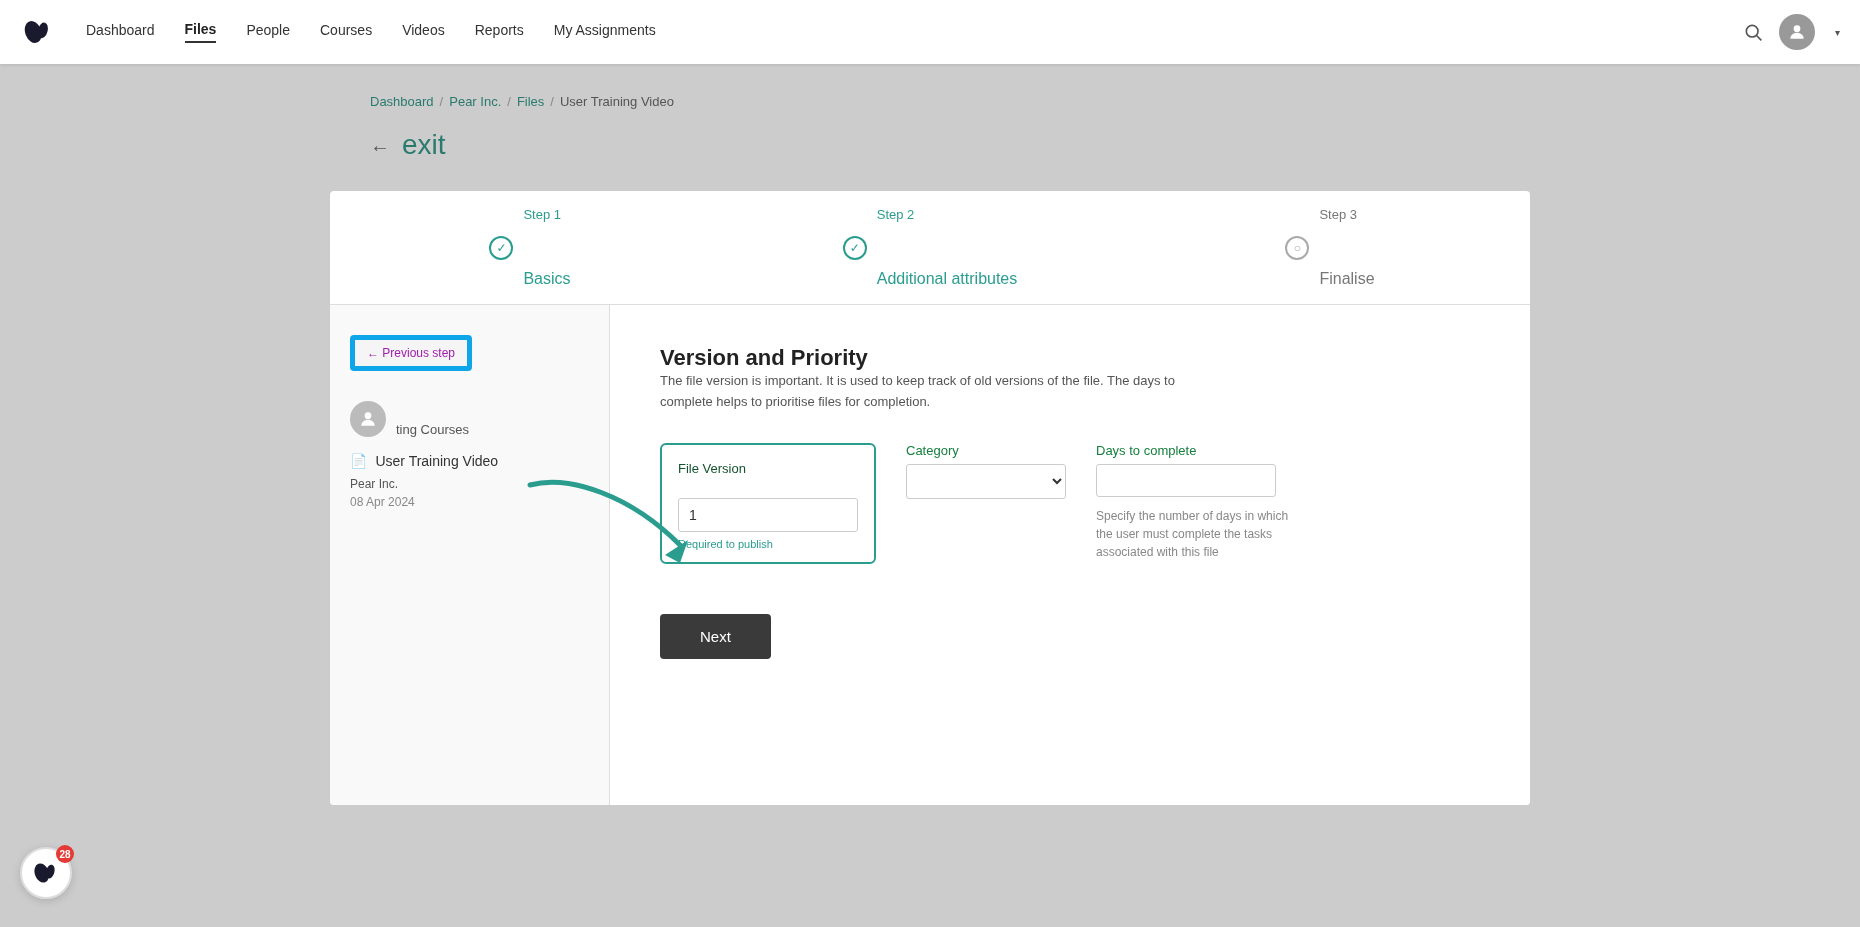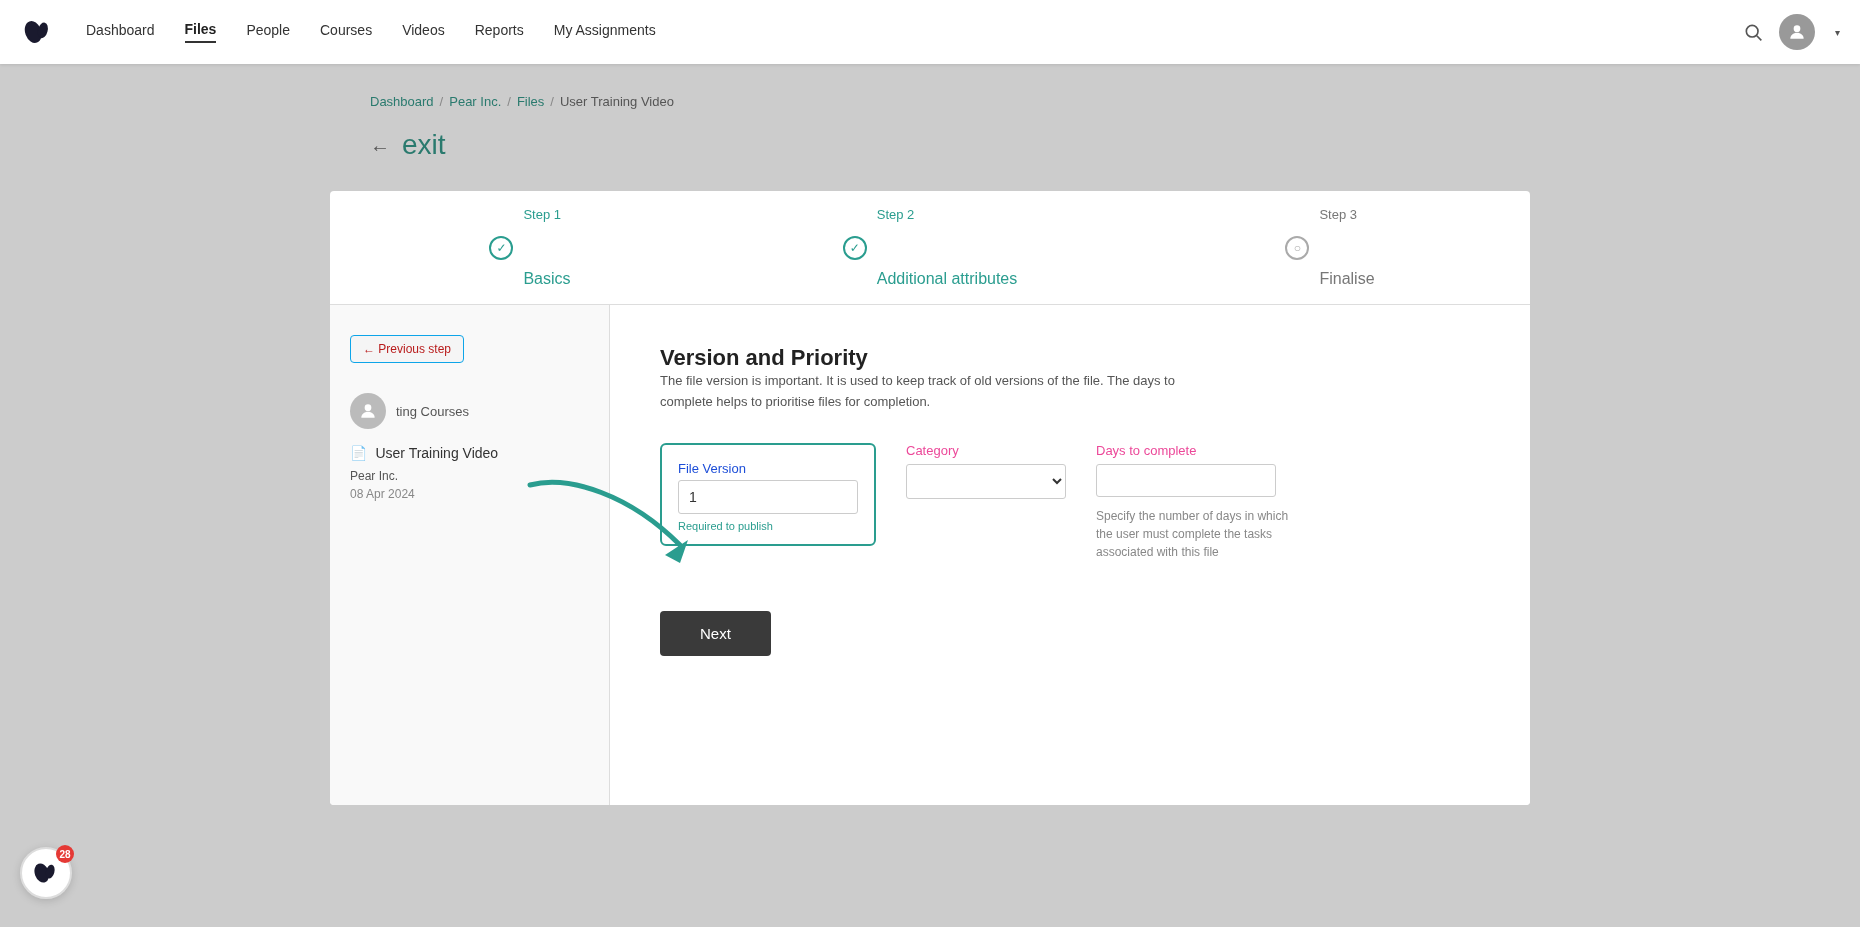--- a/index.html
+++ b/index.html
@@ -189,33 +189,33 @@
       width: 280px;
       border-right: 1px solid #ddd;
       padding: 30px 20px;
       background: #f9f9f9;
       position: relative;
     }
     .prev-step-btn {
       display: inline-flex;
       align-items: center;
       gap: 6px;
-      border: 1px solid #0ea5e9;
+      border: 5px solid #0ea5e9;
       background: #f5f5f5;
       border-radius: 4px;
       padding: 6px 12px;
       font-size: 12px;
-      color: #b91c1c;
+      color: #a21caf;
       cursor: pointer;
       margin-bottom: 30px;
     }
 
     .sidebar-user {
       display: flex;
-      align-items: center;
+      align-items: flex-end;
       gap: 10px;
       margin-bottom: 16px;
     }
     .sidebar-avatar {
       width: 36px;
       height: 36px;
       border-radius: 50%;
       background: #bbb;
       display: flex;
       align-items: center;
@@ -284,21 +284,21 @@
       margin-bottom: 30px;
     }
 
     .field-group {
       display: flex;
       flex-direction: column;
       gap: 6px;
     }
     .field-label {
       font-size: 13px;
-      color: #ec4899;
+      color: #15803d;
       font-weight: 500;
     }
     .field-sublabel {
       font-size: 12px;
       color: #888;
       margin-top: 4px;
       line-height: 1.5;
       max-width: 200px;
     }
 
@@ -306,22 +306,22 @@
     .file-version-highlighted {
       border: 2px solid #2a9d8f;
       border-radius: 6px;
       padding: 16px 16px 12px 16px;
       background: #fff;
       min-width: 200px;
       position: relative;
       z-index: 15;
     }
     .file-version-highlighted .field-label {
-      color: #1d4ed8;
-      margin-bottom: 4px;
+      color: #14532d;
+      margin-bottom: 22px;
     }
     .file-version-input {
       width: 180px;
       border: 1px solid #ccc;
       border-radius: 3px;
       padding: 8px 10px;
       font-size: 14px;
       color: #333;
       outline: none;
     }

